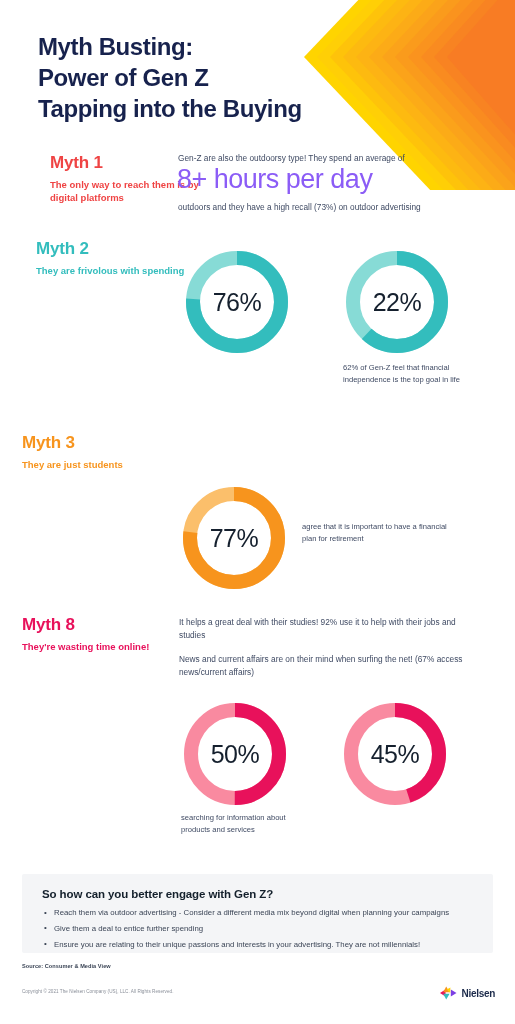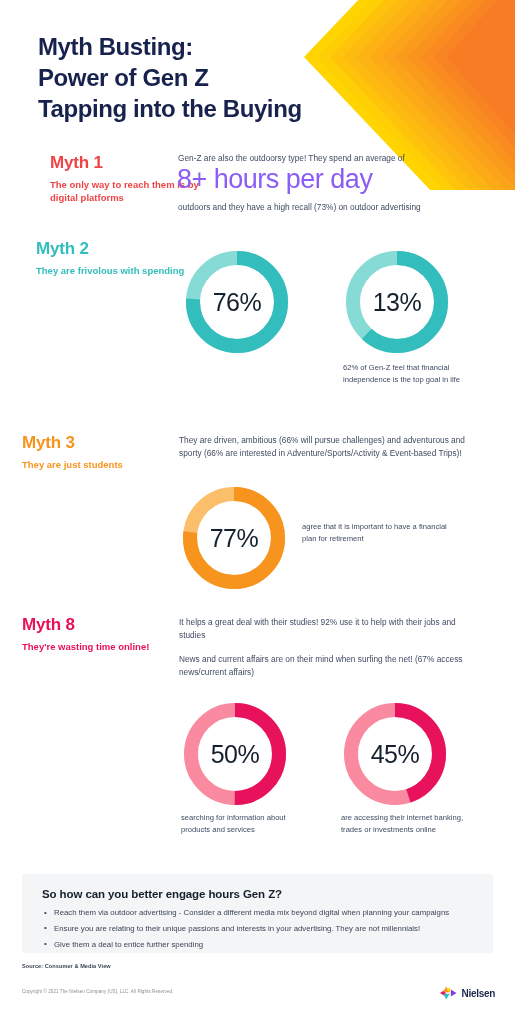--- a/index.html
+++ b/index.html
@@ -117,30 +117,29 @@
       <circle id="arc-0" cx="54" cy="54" r="44" fill="none" stroke="#33bdbd" stroke-width="14" transform="rotate(-90 54 54)" stroke-dasharray="210.10971667208534 66.35043684381642"></circle>
     </svg>
     <div class="val">76%</div>
   </div>
 
   <div class="donut" style="left:343px;top:248px;width:108px;height:108px;">
     <svg width="108" height="108" viewBox="0 0 108 108">
       <circle cx="54" cy="54" r="44" fill="none" stroke="#87dbd6" stroke-width="14"></circle>
       <circle id="arc-1" cx="54" cy="54" r="44" fill="none" stroke="#33bdbd" stroke-width="14" transform="rotate(-90 54 54)" stroke-dasharray="171.40529517985908 105.05485833604268"></circle>
     </svg>
-    <div class="val">13%</div>
+    <div class="val">22%</div>
   </div>
   <div class="cap" style="left:343px;top:362px;width:120px;">62% of Gen-Z feel that financial independence is the top goal in life</div>
 
   <div class="myth-label" style="left:22px;top:434px;width:150px;color:#f7941d;">
     <div class="mh">Myth 3</div>
     <div class="ms">They are just students</div>
   </div>
 
-  <div class="body-text" style="left:179px;top:434px;width:310px;">They are driven, ambitious (66% will pursue challenges) and adventurous and sporty (66% are interested in Adventure/Sports/Activity &amp; Event-based Trips)!</div>
 
   <div class="donut" style="left:180px;top:484px;width:108px;height:108px;">
     <svg width="108" height="108" viewBox="0 0 108 108">
       <circle cx="54" cy="54" r="44" fill="none" stroke="#fbbf6b" stroke-width="14"></circle>
       <circle id="arc-2" cx="54" cy="54" r="44" fill="none" stroke="#f7941d" stroke-width="14" transform="rotate(-90 54 54)" stroke-dasharray="212.87431820724436 63.58583530865741"></circle>
     </svg>
     <div class="val">77%</div>
   </div>
   <div class="cap" style="left:302px;top:521px;width:160px;">agree that it is important to have a financial plan for retirement</div>
 
@@ -161,28 +160,27 @@
   </div>
   <div class="cap" style="left:181px;top:812px;width:130px;">searching for information about products and services</div>
 
   <div class="donut" style="left:341px;top:700px;width:108px;height:108px;">
     <svg width="108" height="108" viewBox="0 0 108 108">
       <circle cx="54" cy="54" r="44" fill="none" stroke="#f98aa0" stroke-width="14"></circle>
       <circle id="arc-4" cx="54" cy="54" r="44" fill="none" stroke="#e8115b" stroke-width="14" transform="rotate(-90 54 54)" stroke-dasharray="124.4070690821558 152.05308443374597"></circle>
     </svg>
     <div class="val">45%</div>
   </div>
-  <div class="cap" style="left:341px;top:812px;width:125px;">are accessing their internet banking, trades or investments online</div>
 
   <div class="concl">
-    <h3>So how can you better engage hours Gen Z?</h3>
+    <h3>So how can you better engage with Gen Z?</h3>
     <ul>
       <li>Reach them via outdoor advertising - Consider a different media mix beyond digital when planning your campaigns</li>
+      <li>Give them a deal to entice further spending</li>
       <li>Ensure you are relating to their unique passions and interests in your advertising. They are not millennials!</li>
-      <li>Give them a deal to entice further spending</li>
     </ul>
   </div>
 
   <div class="src">Source: Consumer &amp; Media View</div>
   <div class="copy">Copyright © 2021 The Nielsen Company (US), LLC. All Rights Reserved.</div>
 
   <div class="brand">
     <svg width="17" height="14" viewBox="0 0 17 14">
       <polygon points="0,7 5.5,3.6 5.5,10.4" fill="#e8115b"></polygon>
       <polygon points="6.2,0.6 9.6,6.2 3.2,6.2" fill="#f7941d"></polygon>

